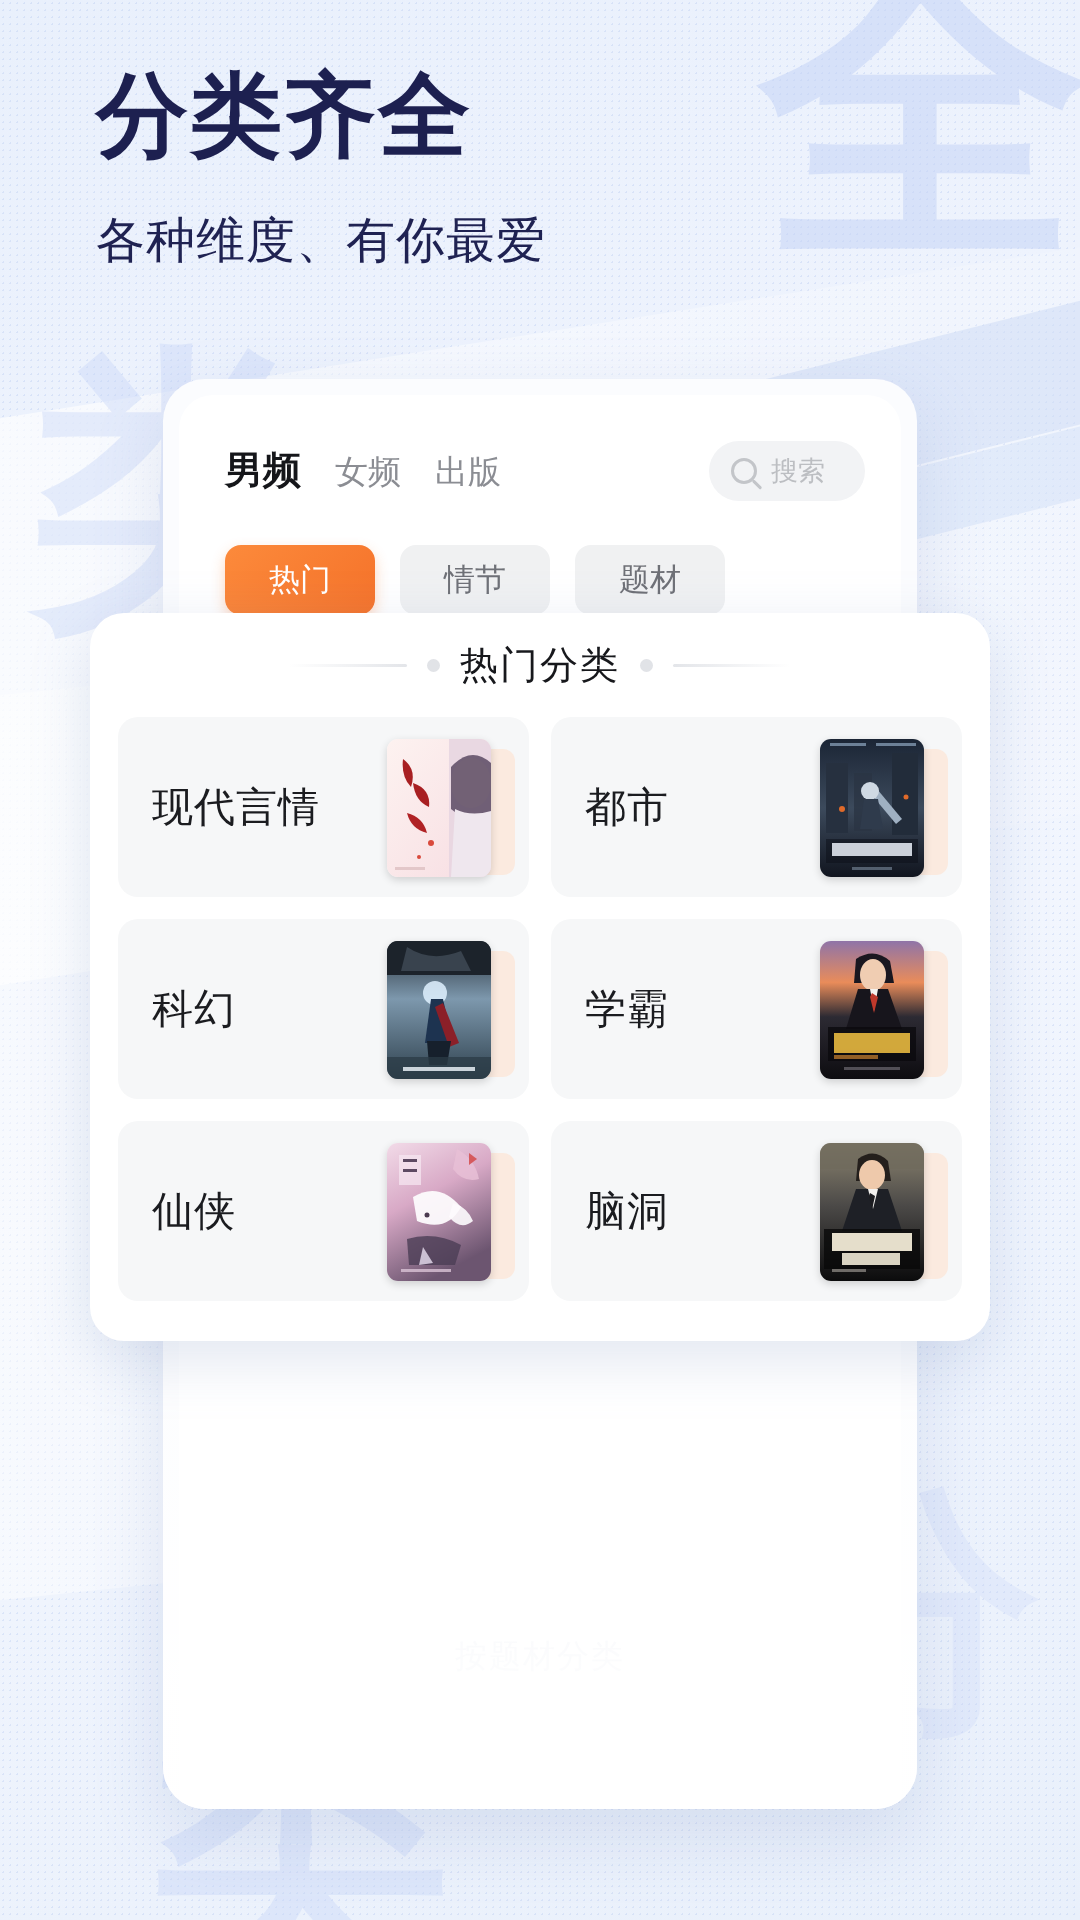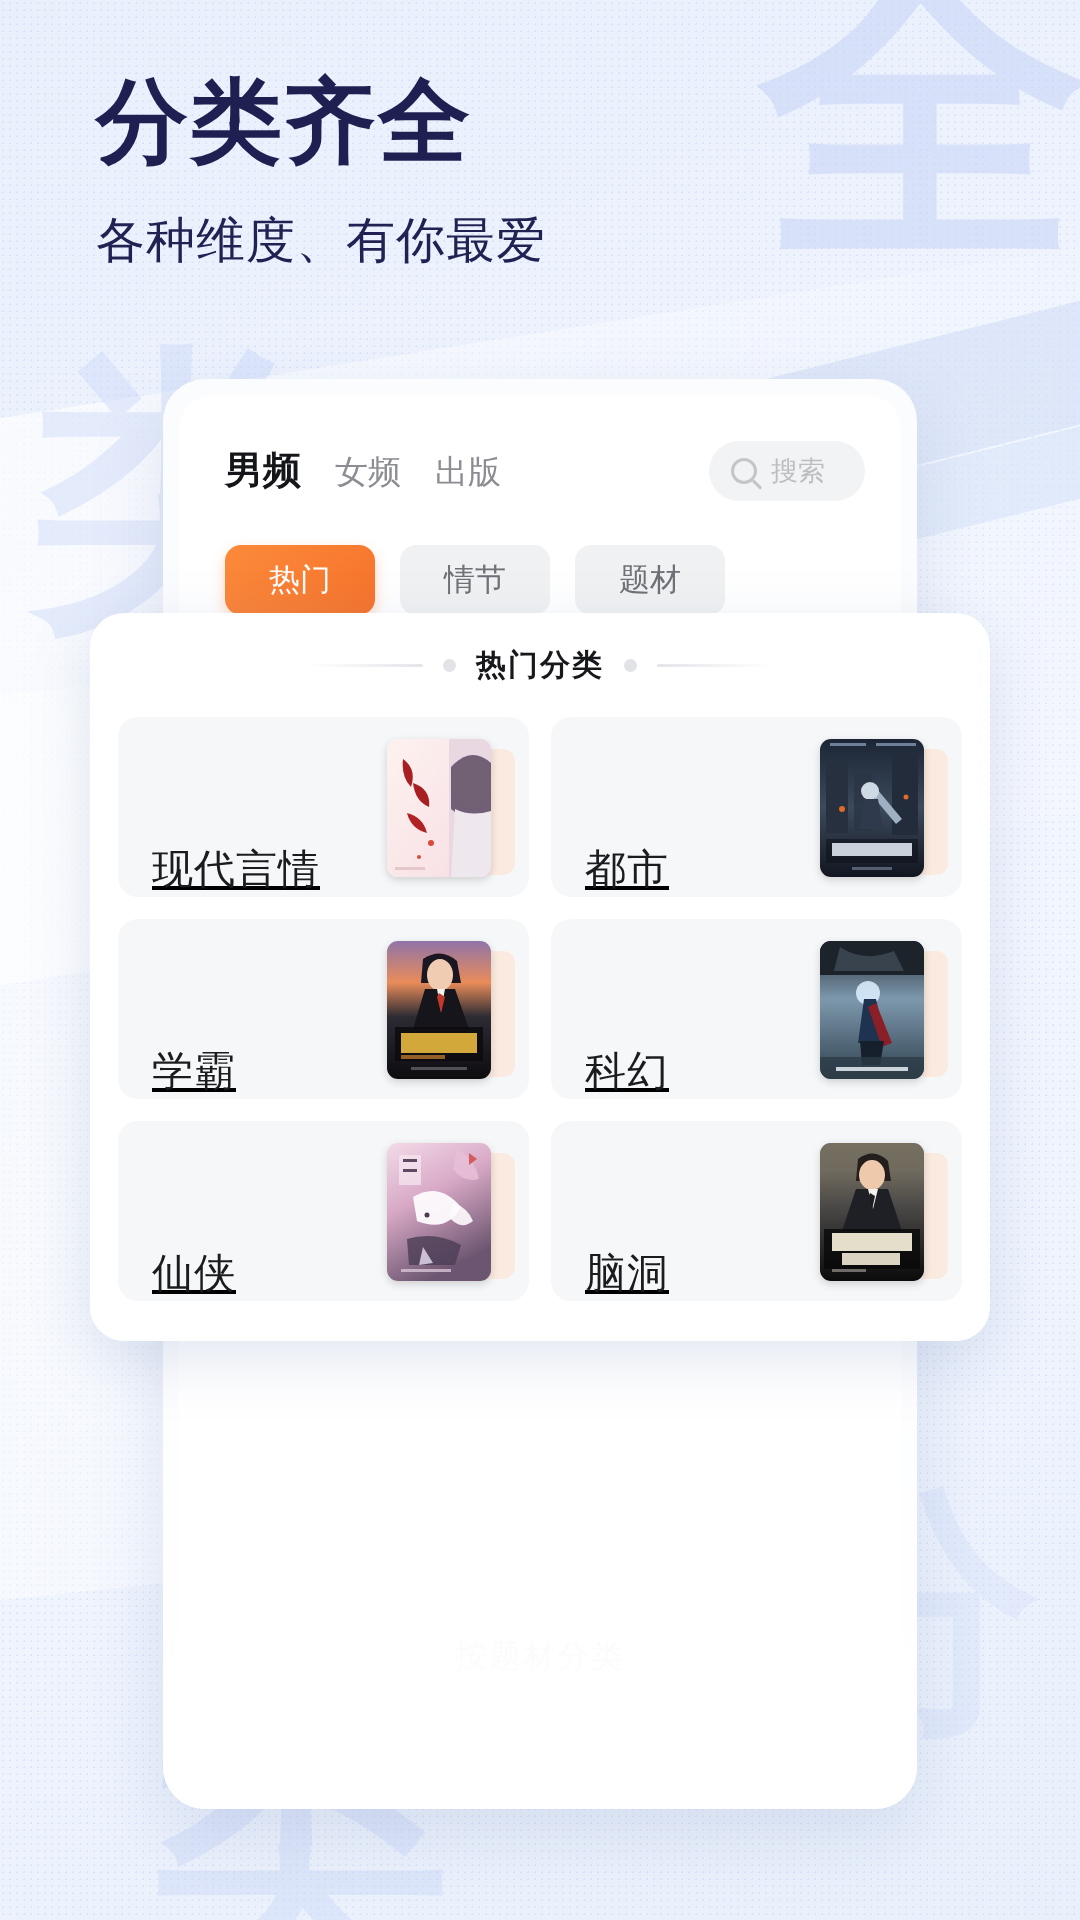--- a/index.html
+++ b/index.html
@@ -29,21 +29,21 @@
   #bg .wmk.w1{right:-10px;top:-60px;font-size:330px;}
   #bg .wmk.w2{left:30px;top:340px;font-size:300px;color:rgba(199,214,247,.42);}
   #bg .wmk.w3{left:150px;top:1690px;font-size:300px;color:rgba(199,214,247,.42);}
   #bg .wmk.w4{right:40px;top:1480px;font-size:260px;color:rgba(201,216,247,.3);}
   #bg .dots{position:absolute;inset:0;
       background-image:radial-gradient(rgba(176,196,238,.33) 1px,transparent 1px);
       background-size:7px 7px;}
 
   
   .headline{position:absolute;left:96px;top:70px;z-index:4;}
-  .headline h1{font-family:Liberation Serif, serif;
+  .headline h1{font-family:Liberation Mono, monospace;
       font-size:92px;line-height:1.15;color:#1d2050;letter-spacing:2px;font-weight:700;}
   .headline h2{font-family:Liberation Serif, serif;
       font-size:49px;color:#1f2252;margin-top:32px;letter-spacing:1px;font-weight:400;}
 
   
   #phone{position:absolute;left:163px;top:379px;width:754px;height:1430px;z-index:5;
       background:#fbfcfe;border-radius:42px;
       box-shadow:0 26px 70px rgba(120,140,190,.20);overflow:hidden;}
   #phone .inner{position:absolute;left:16px;top:16px;right:16px;bottom:0;
       background:#ffffff;border-radius:34px 34px 0 0;}
@@ -80,25 +80,25 @@
   
   #modal{position:absolute;left:90px;top:613px;width:900px;height:728px;z-index:9;
       background:#ffffff;border-radius:34px;
       box-shadow:0 18px 60px rgba(120,140,185,.22);}
   .modal-head{position:relative;height:104px;display:flex;align-items:center;
       justify-content:center;gap:20px;}
   .mh-line{width:118px;height:3px;border-radius:2px;}
   .mh-line.l{background:linear-gradient(90deg,rgba(226,228,232,0),#e3e5e9);}
   .mh-line.r{background:linear-gradient(90deg,#e3e5e9,rgba(226,228,232,0));}
   .mh-dot{width:13px;height:13px;border-radius:50%;background:#e1e3e7;}
-  .mh-title{font-size:30px;font-weight:700;color:#17181c;letter-spacing:2px;}
+  .mh-title{font-size:38px;font-weight:400;color:#17181c;letter-spacing:2px;}
 
   .cat-grid{padding:0 28px;display:grid;grid-template-columns:1fr 1fr;gap:22px;}
   .cat{position:relative;height:180px;background:#f6f7f8;border-radius:20px;
-      display:flex;align-items:flex-end;text-decoration:underline;}
+      display:flex;align-items:center;}
   .cat .name{font-size:41px;color:#1b1c20;margin-left:34px;letter-spacing:1px;}
   .cover-wrap{position:absolute;right:26px;top:22px;width:116px;height:138px;}
   .cover-wrap .shadow{position:absolute;right:-12px;top:10px;width:104px;height:126px;
       background:#fbeadf;border-radius:12px;}
   .cover{position:absolute;left:0;top:0;width:104px;height:138px;border-radius:11px;
       overflow:hidden;box-shadow:0 3px 9px rgba(0,0,0,.16);}
   .cover svg{display:block;width:100%;height:100%;}
 
   .dim{position:absolute;inset:0;z-index:8;pointer-events:none;
       background:linear-gradient(180deg,rgba(255,255,255,0) 52%,rgba(255,255,255,.55) 74%,rgba(255,255,255,.92) 92%);}
@@ -226,20 +226,47 @@
             <rect x="12" y="104" width="80" height="13" fill="#dfe6ee" opacity=".9"></rect>
             <rect x="10" y="4" width="36" height="3" fill="#8fa6c0" opacity=".7"></rect>
             <rect x="56" y="4" width="40" height="3" fill="#8fa6c0" opacity=".7"></rect>
             <rect x="32" y="128" width="40" height="3" fill="#7d8da0" opacity=".6"></rect>
           </svg>
         </div>
       </div>
     </div>
 
     <div class="cat">
+      <div class="name">科幻</div>
+      <div class="cover-wrap">
+        <div class="shadow"></div>
+        <div class="cover">
+          <svg viewBox="0 0 104 138" preserveAspectRatio="none">
+            <defs>
+                <linearGradient id="gS" x1="0" y1="0" x2="0" y2="1">
+              <stop offset="0" stop-color="#222a33"></stop>
+                  <stop offset=".42" stop-color="#7d98ad"></stop>
+              <stop offset="1" stop-color="#30424f"></stop>
+                </linearGradient>
+              </defs>
+            <rect width="104" height="138" fill="url(#gS)"></rect>
+            <path d="M0 0h104v34H0z" fill="#1c232b"></path>
+            <path d="M20 6q24 16 54 4l10 20H14z" fill="#39434e"></path>
+            <circle cx="48" cy="52" r="12" fill="#dff1ff" opacity=".85"></circle>
+            <path d="M44 58h12l10 44H38z" fill="#1d3350"></path>
+            <path d="M56 62l16 40-10 4-14-40z" fill="#8b1f28"></path>
+            <path d="M40 100h24l-4 24H42z" fill="#16202c"></path>
+            <rect x="0" y="116" width="104" height="22" fill="#2b3b46" opacity=".75"></rect>
+            <rect x="16" y="126" width="72" height="4" fill="#e6eef5" opacity=".85"></rect>
+          </svg>
+        </div>
+      </div>
+    </div>
+
+    <div class="cat">
       <div class="name">学霸</div>
       <div class="cover-wrap">
         <div class="shadow"></div>
         <div class="cover">
           <svg viewBox="0 0 104 138" preserveAspectRatio="none">
             <defs>
                 <linearGradient id="gH" x1="0" y1="0" x2="0" y2="1">
               <stop offset="0" stop-color="#8f74a8"></stop>
                   <stop offset=".3" stop-color="#e98c5a"></stop>
               <stop offset=".55" stop-color="#2c2a33"></stop>
@@ -249,47 +276,20 @@
             <rect width="104" height="138" fill="url(#gH)"></rect>
             <path d="M36 18q18-12 34 2l4 22H34z" fill="#1a1720"></path>
             <ellipse cx="53" cy="34" rx="13" ry="16" fill="#f0cdb2"></ellipse>
             <path d="M38 48h30l14 40H26z" fill="#17151c"></path>
             <path d="M50 48h8l-4 22z" fill="#f6f2ee"></path>
             <path d="M52 52l6 4-4 16-4-16z" fill="#c0392b"></path>
             <rect x="8" y="86" width="88" height="34" fill="#0a090d" opacity=".78"></rect>
             <rect x="14" y="92" width="76" height="20" fill="#e3b53f" opacity=".92"></rect>
             <rect x="14" y="114" width="44" height="4" fill="#b5742c" opacity=".8"></rect>
             <rect x="24" y="126" width="56" height="3" fill="#6d6a72" opacity=".7"></rect>
-          </svg>
-        </div>
-      </div>
-    </div>
-
-    <div class="cat">
-      <div class="name">科幻</div>
-      <div class="cover-wrap">
-        <div class="shadow"></div>
-        <div class="cover">
-          <svg viewBox="0 0 104 138" preserveAspectRatio="none">
-            <defs>
-                <linearGradient id="gS" x1="0" y1="0" x2="0" y2="1">
-              <stop offset="0" stop-color="#222a33"></stop>
-                  <stop offset=".42" stop-color="#7d98ad"></stop>
-              <stop offset="1" stop-color="#30424f"></stop>
-                </linearGradient>
-              </defs>
-            <rect width="104" height="138" fill="url(#gS)"></rect>
-            <path d="M0 0h104v34H0z" fill="#1c232b"></path>
-            <path d="M20 6q24 16 54 4l10 20H14z" fill="#39434e"></path>
-            <circle cx="48" cy="52" r="12" fill="#dff1ff" opacity=".85"></circle>
-            <path d="M44 58h12l10 44H38z" fill="#1d3350"></path>
-            <path d="M56 62l16 40-10 4-14-40z" fill="#8b1f28"></path>
-            <path d="M40 100h24l-4 24H42z" fill="#16202c"></path>
-            <rect x="0" y="116" width="104" height="22" fill="#2b3b46" opacity=".75"></rect>
-            <rect x="16" y="126" width="72" height="4" fill="#e6eef5" opacity=".85"></rect>
           </svg>
         </div>
       </div>
     </div>
 
     <div class="cat">
       <div class="name">仙侠</div>
       <div class="cover-wrap">
         <div class="shadow"></div>
         <div class="cover">

